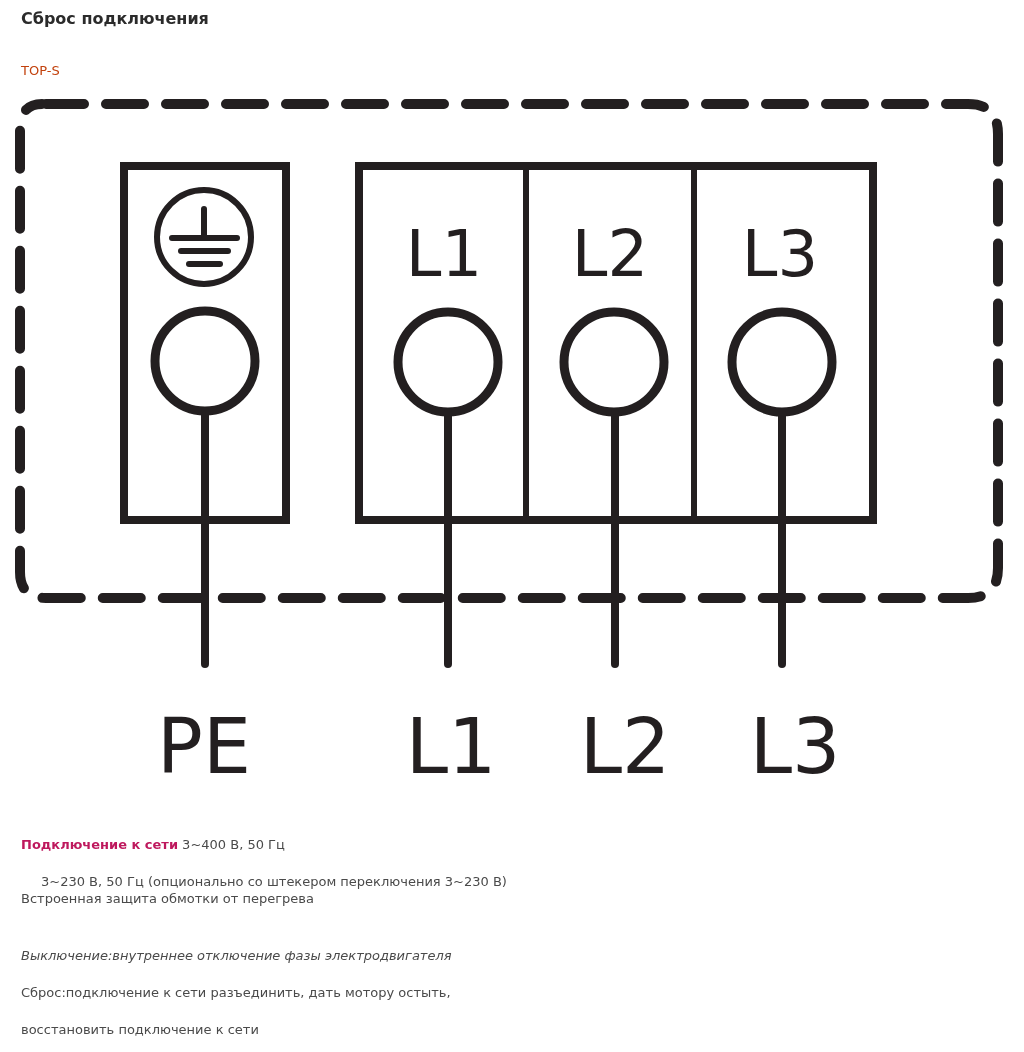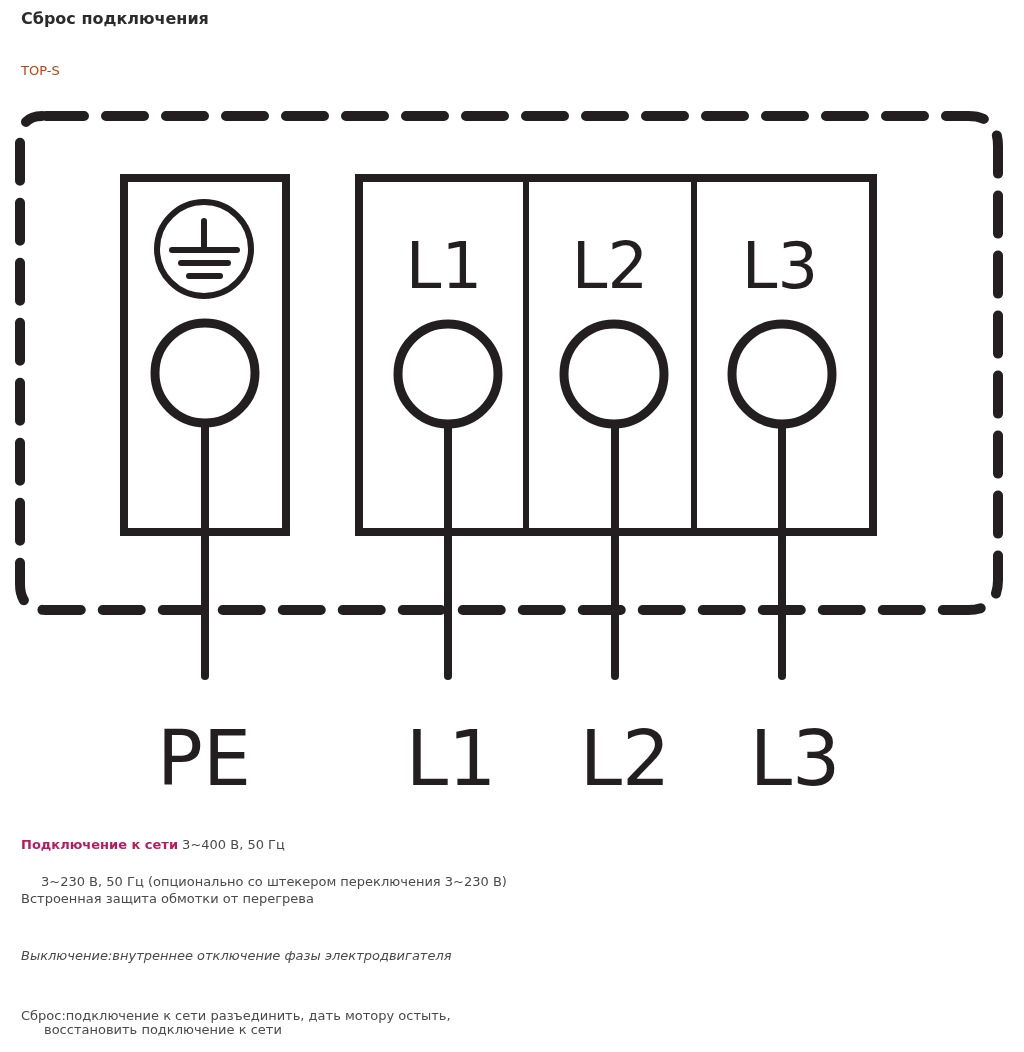--- a/index.html
+++ b/index.html
@@ -29,21 +29,21 @@
       position: absolute;
       left: 21px;
       top: 63px;
       font-size: 13px;
       color: #c2410c;
       white-space: nowrap;
     }
     .diagram {
       position: absolute;
       left: 0;
-      top: 12px;
+      top: 0;
       width: 1024px;
       height: 800px;
     }
     .diagram svg {
       position: absolute;
       left: 0;
       top: 0;
     }
     .term-label {
       font-family: "DejaVu Sans", "Liberation Sans", sans-serif;
@@ -108,14 +108,14 @@
     <text class="term-label" x="795" y="773" font-size="76" text-anchor="middle">L3</text>
   </svg>
 </div>
 
 <div class="spec-line" style="top:837px;">
   <b>Подключение к сети</b><span> 3~400 В, 50 Гц</span>
 </div>
 <div class="spec-line" style="top:874px;margin-left:20px;">3~230 В, 50 Гц (опционально со штекером переключения 3~230 В)</div>
 <div class="spec-line" style="top:891px;">Встроенная защита обмотки от перегрева</div>
 <div class="spec-line" style="top:948px;font-style:italic;">Выключение:внутреннее отключение фазы электродвигателя</div>
-<div class="spec-line" style="top:1008px;">Сброс:подключение к сети разъединить, дать мотору остыть,</div>
-<div class="spec-line" style="top:1022px;margin-left:23px;">восстановить подключение к сети</div>
+<div class="spec-line" style="top:985px;">Сброс:подключение к сети разъединить, дать мотору остыть,</div>
+<div class="spec-line" style="top:1022px;">восстановить подключение к сети</div>
 
 </body></html>

